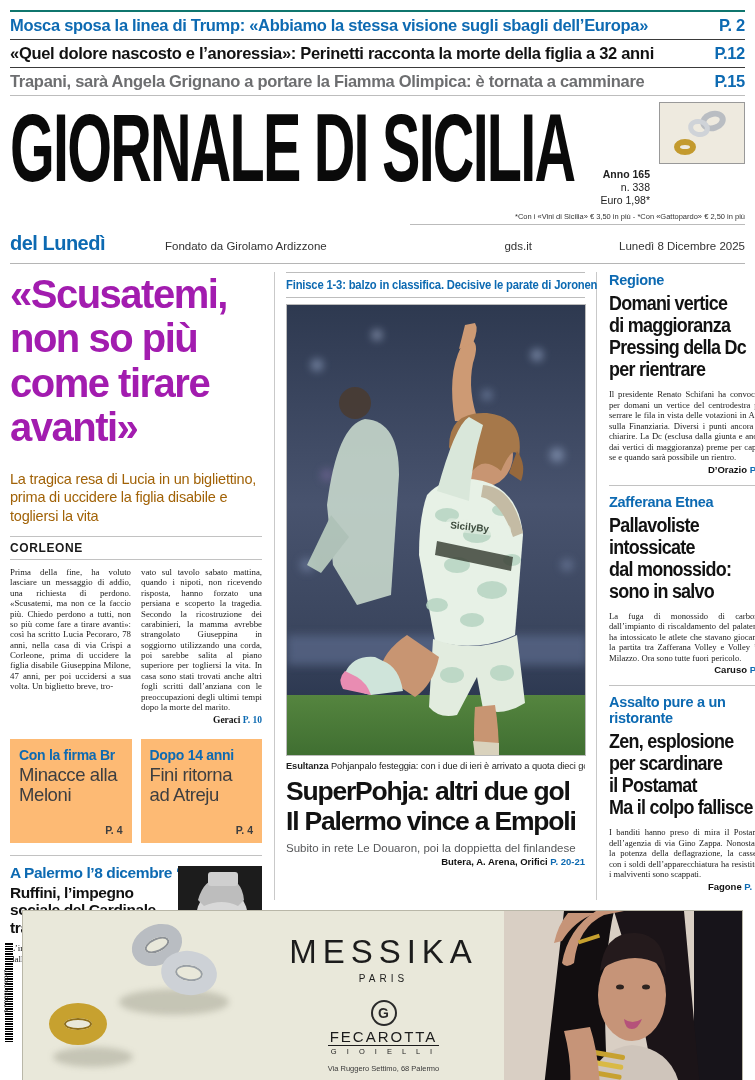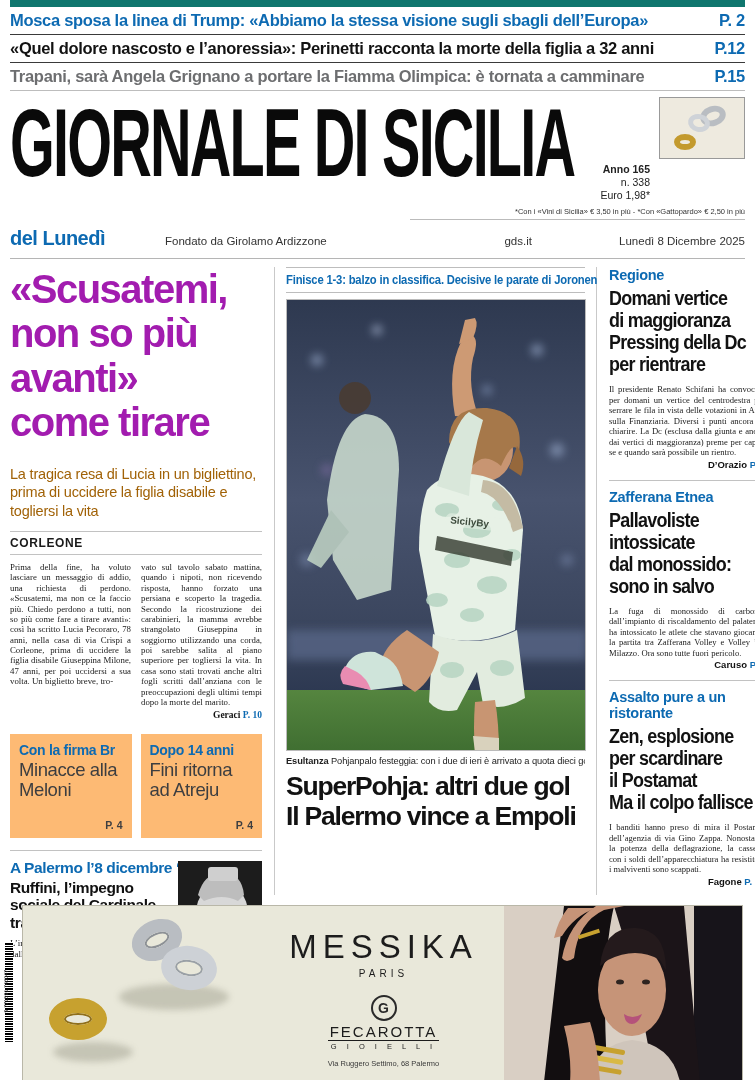--- a/index.html
+++ b/index.html
@@ -2,21 +2,21 @@
 <html><head>
 <meta charset="utf-8">
 <style>
   * { margin:0; padding:0; box-sizing:border-box; }
   html,body { background:#fff; }
   body { width:755px; height:1080px; position:relative; overflow:hidden;
          font-family:"Liberation Sans", sans-serif; color:#111; }
   .page { position:absolute; inset:0; padding:0 10px; }
 
   
-  .strips { border-top:7px solid #0f766e; }
+  .strips { border-top:2px solid #0f766e; margin-top:10px; }
   .strip { display:flex; justify-content:space-between; align-items:center;
            height:28px; font-weight:bold; font-size:16.5px; letter-spacing:-0.3px; }
   .strip:nth-child(1){ border-bottom:1.5px solid #3a3a3a; color:#0d6ab2; }
   .strip:nth-child(2){ border-bottom:1.5px solid #3a3a3a; color:#121212; }
   .strip:nth-child(3){ border-bottom:1px solid #bdbdbd; color:#6d6e70; }
   .strip .pg { color:#0d6ab2; font-weight:bold; flex:none; padding-left:8px; }
 
   
   .masthead { position:relative; height:130px; }
   .logo { position:absolute; left:0; top:8px; font-weight:bold; font-size:96px;
@@ -170,22 +170,22 @@
     <span class="mid2">gds.it</span>
     <span class="dt">Lunedì 8 Dicembre 2025</span>
   </div>
 
   <div class="main">
 
     <div class="col-l">
       <div class="lead-hl">
         <div>«Scusatemi,</div>
         <div>non so più</div>
+        <div>come tirare</div>
         <div>avanti»</div>
-        <div>come tirare</div>
       </div>
       <div class="lead-sf">La tragica resa di Lucia in un bigliettino, prima di uccidere la figlia disabile e togliersi la vita</div>
       <div class="sec-rule"></div>
       <div class="sec-label">CORLEONE</div>
       <div class="body-cols">
         <div>Prima della fine, ha voluto lasciare un messaggio di addio, una richiesta di perdono. «Scusatemi, ma non ce la faccio più. Chiedo perdono a tutti, non so più come fare a tirare avanti»: così ha scritto Lucia Pecoraro, 78 anni, nella casa di via Crispi a Corleone, prima di uccidere la figlia disabile Giuseppina Milone, 47 anni, per poi uccidersi a sua volta. Un biglietto breve, tro-</div>
         <div>
           <span>vato sul tavolo sabato mattina, quando i nipoti, non ricevendo risposta, hanno forzato una persiana e scoperto la tragedia. Secondo la ricostruzione dei carabinieri, la mamma avrebbe strangolato Giuseppina in soggiorno utilizzando una corda, poi sarebbe salita al piano superiore per togliersi la vita. In casa sono stati trovati anche altri fogli scritti dall’anziana con le preoccupazioni degli ultimi tempi dopo la morte del marito.</span>
           <div class="byline">
             <span class="nm">Geraci</span>
@@ -318,20 +318,25 @@
           </g>
         </svg>
       </div>
       <div class="caption">
         <span class="b">Esultanza</span><span> Pohjanpalo festeggia: con i due di ieri è arrivato a quota dieci gol </span>
       </div>
       <div class="match-hl">
         <div>SuperPohja: altri due gol</div>
         <div>Il Palermo vince a Empoli</div>
       </div>
+      <div class="match-sf">Subito in rete Le Douaron, poi la doppietta del finlandese</div>
+      <div class="byline match-by">
+        <span class="nm">Butera, A. Arena, Orifici</span>
+        <span class="pg">P. 20-21</span>
+      </div>
     </div>
 
     <div class="col-r">
 
       <div class="rsec">
         <div class="k">Regione</div>
         <div class="t">
           <div>Domani vertice</div>
           <div>di maggioranza</div>
           <div>Pressing della Dc</div>

